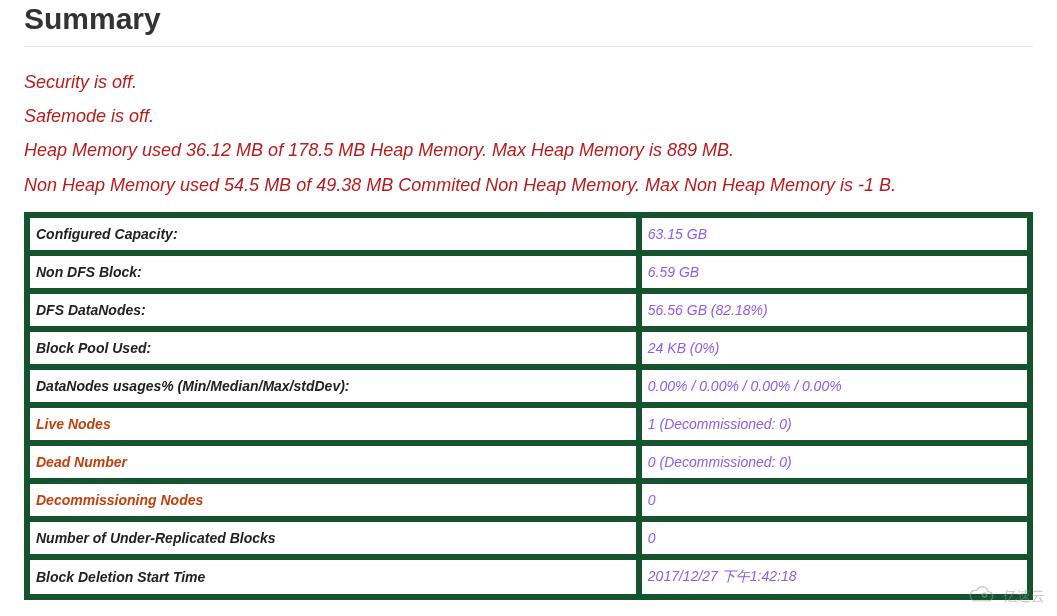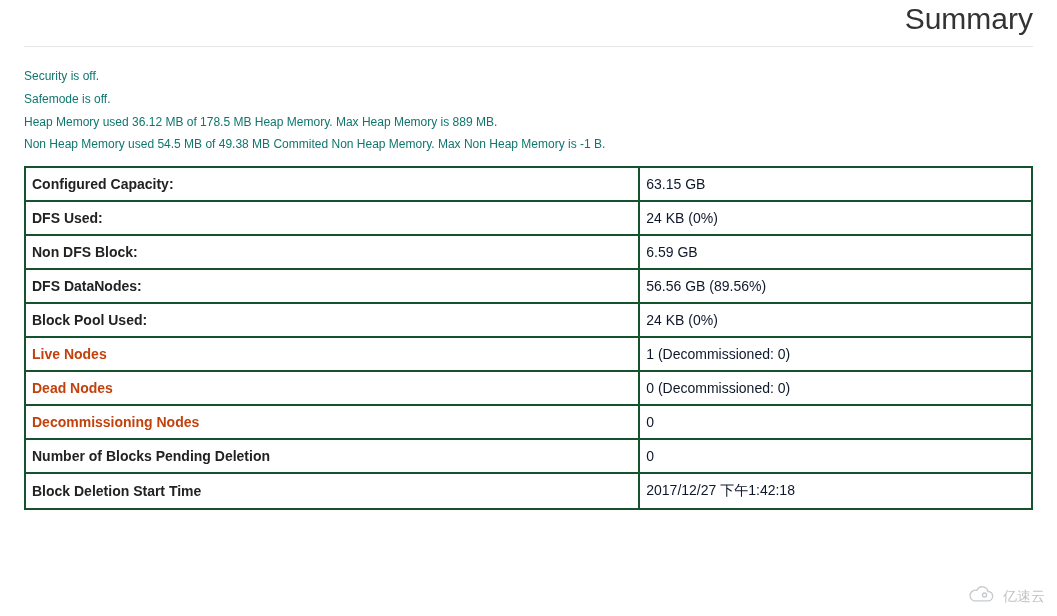--- a/index.html
+++ b/index.html
@@ -9,53 +9,54 @@
       background: #fff;
       font-size: 14px;
       width: 1057px;
       height: 616px;
       overflow: hidden;
       position: relative;
     }
     .container { padding: 0 24px; }
     h1.summary-title {
       font-size: 30px;
-      font-weight: 400;
+      font-weight: 700;
       color: #333;
       margin: 2px 0 10px 0;
-      text-align: right;
     }
     hr.divider {
       border: none;
       border-top: 1px solid #e6e6e6;
       margin-bottom: 18px;
     }
     p.info-line {
-      color: #0f766e;
-      font-size: 12px;
+      color: #b91c1c;
+      font-size: 18px;
       line-height: 1.9;
+      font-style: italic;
     }
     .summary-table {
       width: 100%;
       border-collapse: collapse;
       margin-top: 10px;
       font-size: 14px;
     }
     .summary-table td {
-      border: 2px solid #14532d;
+      border: 6px solid #14532d;
       padding: 8px 6px;
       vertical-align: middle;
       color: #333;
+      font-style: italic;
     }
     .summary-table td.label {
       width: 61%;
       font-weight: 700;
       color: #222;
     }
-    .summary-table td.value { color: #0f172a; margin-left: 32px; }
+    .summary-table td.value { color: #8b5cf6; margin-left: 32px; }
     .summary-table td.label a.link {
       color: #c2410c;
       text-decoration: none;
       font-weight: 700;
     }
     .watermark {
       position: absolute;
       right: 12px;
       bottom: 8px;
       display: flex;
@@ -80,49 +81,49 @@
   <p class="info-line">Heap Memory used 36.12 MB of 178.5 MB Heap Memory. Max Heap Memory is 889 MB.</p>
   <p class="info-line">Non Heap Memory used 54.5 MB of 49.38 MB Commited Non Heap Memory. Max Non Heap Memory is -1 B.</p>
 
   <table class="summary-table">
     <tbody>
       <tr>
         <td class="label">Configured Capacity:</td>
         <td class="value">63.15 GB</td>
       </tr>
       <tr>
-        <td class="label">DFS Used:</td>
-        <td class="value">24 KB (0%)</td>
-      </tr>
-      <tr>
         <td class="label">Non DFS Block:</td>
         <td class="value">6.59 GB</td>
       </tr>
       <tr>
         <td class="label">DFS DataNodes:</td>
-        <td class="value">56.56 GB (89.56%)</td>
+        <td class="value">56.56 GB (82.18%)</td>
       </tr>
       <tr>
         <td class="label">Block Pool Used:</td>
         <td class="value">24 KB (0%)</td>
       </tr>
       <tr>
+        <td class="label">DataNodes usages% (Min/Median/Max/stdDev):</td>
+        <td class="value">0.00% / 0.00% / 0.00% / 0.00%</td>
+      </tr>
+      <tr>
         <td class="label"><a href="#" class="link">Live Nodes</a></td>
         <td class="value">1 (Decommissioned: 0)</td>
       </tr>
       <tr>
-        <td class="label"><a href="#" class="link">Dead Nodes</a></td>
+        <td class="label"><a href="#" class="link">Dead Number</a></td>
         <td class="value">0 (Decommissioned: 0)</td>
       </tr>
       <tr>
         <td class="label"><a href="#" class="link">Decommissioning Nodes</a></td>
         <td class="value">0</td>
       </tr>
       <tr>
-        <td class="label">Number of Blocks Pending Deletion</td>
+        <td class="label">Number of Under-Replicated Blocks</td>
         <td class="value">0</td>
       </tr>
       <tr>
         <td class="label">Block Deletion Start Time</td>
         <td class="value">2017/12/27 下午1:42:18</td>
       </tr>
     </tbody>
   </table>
 </div>
 

